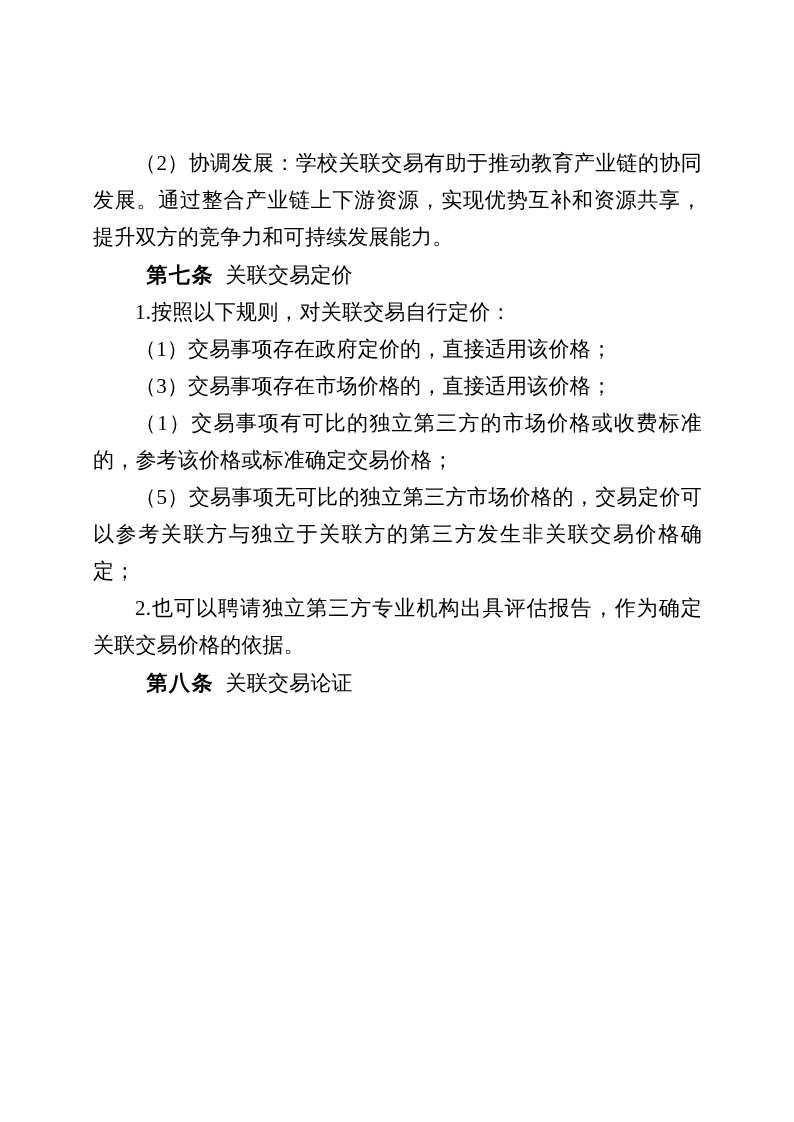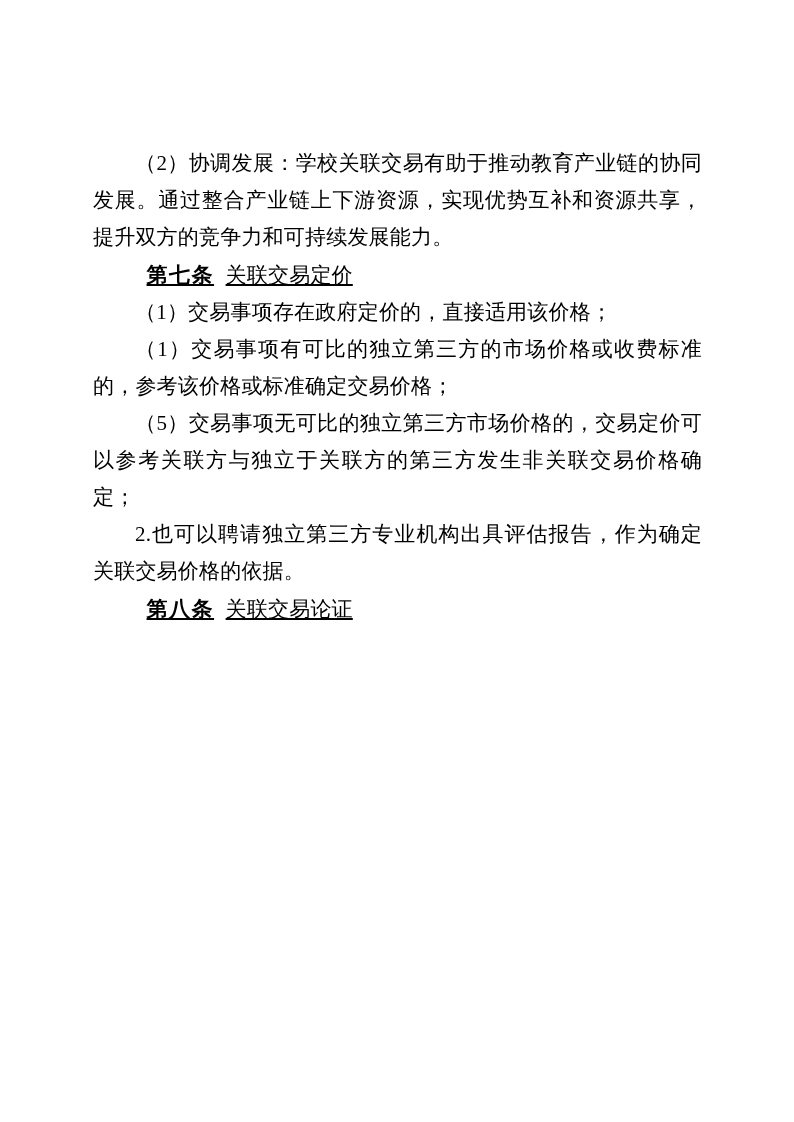--- a/index.html
+++ b/index.html
@@ -40,21 +40,20 @@
     text-indent: 0;
     font-family: "Liberation Sans", "DejaVu Sans", sans-serif;
     font-weight: bold;
     font-size: 24px;
     line-height: 37px;
     margin: 9px 0 8px 0;
     letter-spacing: 1px;
   }
   p.article {
     text-indent: 2.55em;
-    text-decoration: underline;
   }
   p.article b {
     font-family: "Liberation Sans", "DejaVu Sans", sans-serif;
     font-weight: bold;
     margin-right: 0.55em;
     letter-spacing: 1.5px;
   }
   .page-number {
     position: absolute;
     top: 1011px;
@@ -66,20 +65,22 @@
     white-space: nowrap;
   }
 </style>
 </head>
 <body>
 
 <div class="page">
   <div class="content" id="content">
       <p class="body">（2）协调发展：学校关联交易有助于推动教育产业链的协同发展。通过整合产业链上下游资源，实现优势互补和资源共享，提升双方的竞争力和可持续发展能力。</p>
       <p class="article"><b>第七条</b><span>关联交易定价</span></p>
+      <p class="body">1.按照以下规则，对关联交易自行定价：</p>
       <p class="body">（1）交易事项存在政府定价的，直接适用该价格；</p>
+      <p class="body">（3）交易事项存在市场价格的，直接适用该价格；</p>
       <p class="body">（1）交易事项有可比的独立第三方的市场价格或收费标准的，参考该价格或标准确定交易价格；</p>
       <p class="body">（5）交易事项无可比的独立第三方市场价格的，交易定价可以参考关联方与独立于关联方的第三方发生非关联交易价格确定；</p>
       <p class="body">2.也可以聘请独立第三方专业机构出具评估报告，作为确定关联交易价格的依据。</p>
       <p class="article"><b>第八条</b><span>关联交易论证</span></p>
     </div>
   <div class="page-number">—3—</div>
 </div>
 
 </body></html>

